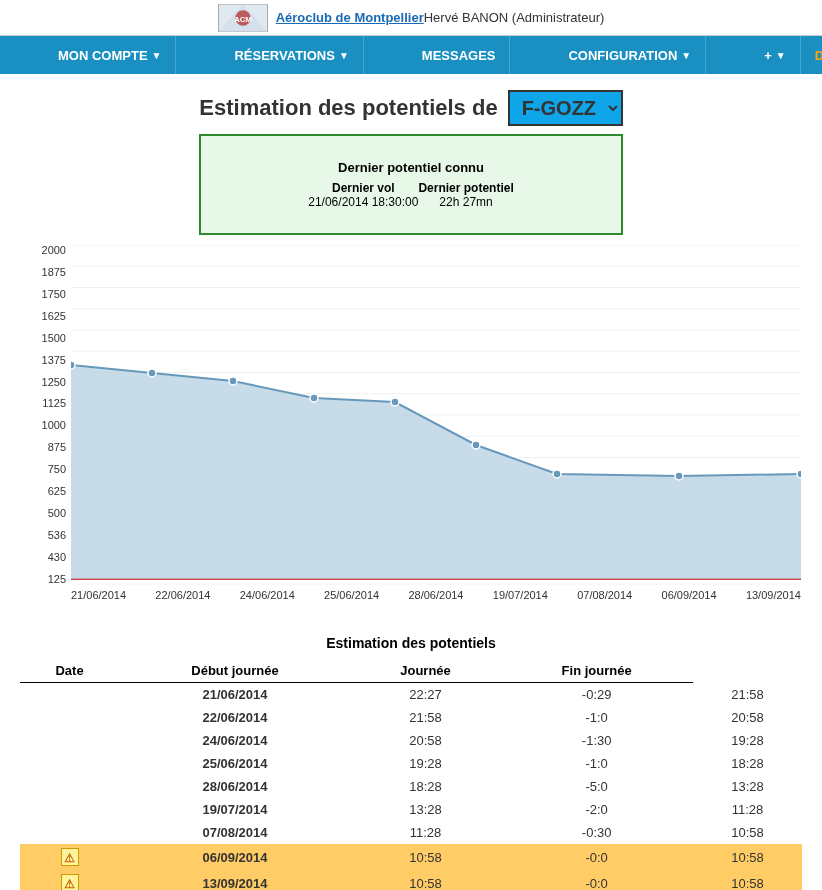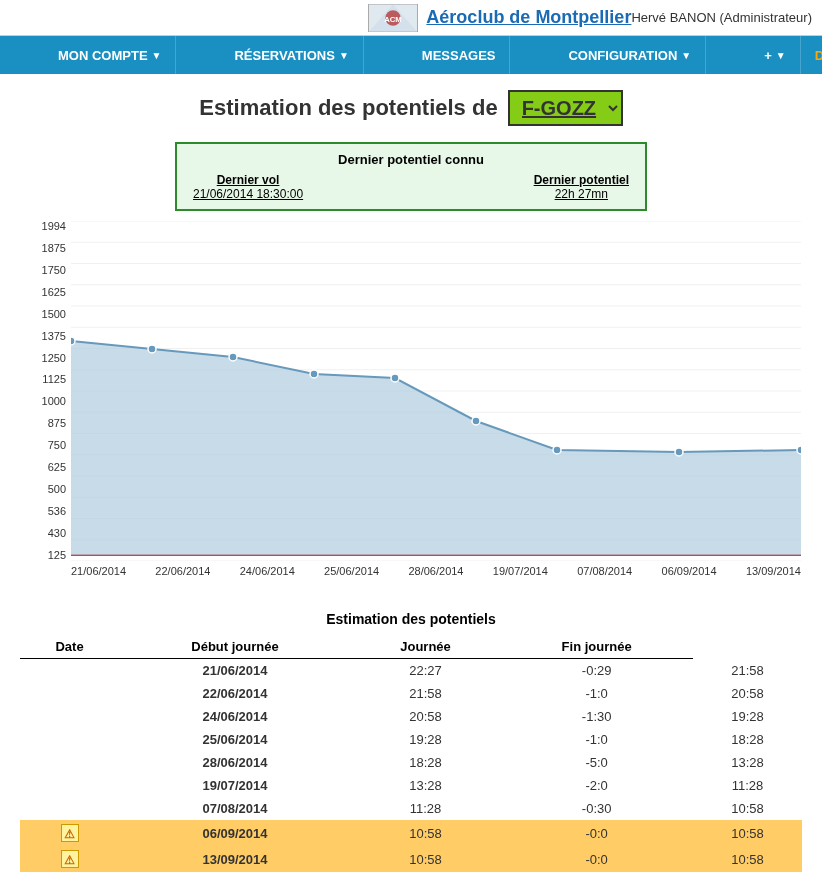--- a/index.html
+++ b/index.html
@@ -4,33 +4,33 @@
   <style>
     * { box-sizing: border-box; margin: 0; padding: 0; }
     body { font-family: Arial, sans-serif; font-size: 13px; background: #fff; width: 822px; }
 
     
     .top-bar {
       background: #fff;
       border-bottom: 1px solid #ccc;
       display: flex;
       align-items: center;
-      justify-content: flex-end;
+      justify-content: center;
       padding: 4px 10px;
       height: 36px;
     }
     .logo-area { display: flex; align-items: center; gap: 8px; }
     .logo-img {
       width: 50px; height: 28px;
       background: linear-gradient(135deg, #b22222 40%, #fff 40%);
       border: 1px solid #aaa;
       display: flex; align-items: center; justify-content: center;
       font-size: 8px; color: #fff; font-weight: bold;
     }
-    .logo-text { color: #1a6ab5; font-size: 18px; font-weight: bold; text-decoration: underline; }
+    .logo-text { color: #1a6ab5; font-size: 13px; font-weight: bold; text-decoration: underline; }
     .user-info { color: #333; font-size: 13px; }
 
     
     .nav-bar {
       background: #1a8fc1;
       display: flex;
       align-items: stretch;
       height: 38px;
     }
     .nav-item {
@@ -49,48 +49,47 @@
     }
 
     
     .main { padding: 16px 20px; }
 
     .page-title {
       text-align: center;
       font-size: 22px;
       font-weight: bold;
       color: #333;
-      margin-bottom: 16px;
+      margin-bottom: 8px;
       display: flex;
       align-items: center;
       justify-content: center;
       gap: 10px;
     }
     .aircraft-select {
       border: 2px solid #333;
       padding: 4px 8px;
       font-size: 20px;
       font-weight: bold;
       color: #333;
-      background: #84cc16;
+      background: #0ea5e9;
       cursor: pointer;
-      text-decoration: underline;
     }
 
     
     .info-box {
       border: 2px solid #2d8a2d;
       background: #e8f8e8;
       margin: 0 auto 10px auto;
-      width: 472px;
-      padding: 8px 16px;
+      width: 424px;
+      padding: 24px 16px;
       text-align: center;
     }
     .info-box .title { font-weight: bold; font-size: 13px; margin-bottom: 6px; }
-    .info-box .cols { display: flex; justify-content: space-between; text-decoration: underline; }
+    .info-box .cols { display: flex; justify-content: center; }
     .info-box .col-header { font-weight: bold; font-size: 12px; }
     .info-box .col-value { font-size: 12px; }
 
     
     .chart-container {
       position: relative;
       width: 780px;
       margin: 0 auto;
       height: 380px;
     }
@@ -222,21 +221,21 @@
       <div>
         <div class="col-header">Dernier potentiel</div>
         <div class="col-value">22h 27mn</div>
       </div>
     </div>
   </div>
 
   <div class="chart-container">
     <div class="chart-y-axis">
 
-    <span class="chart-y-label">1994</span>
+    <span class="chart-y-label">2000</span>
         <span class="chart-y-label">1875</span>
         <span class="chart-y-label">1750</span>
         <span class="chart-y-label">1625</span>
         <span class="chart-y-label">1500</span>
         <span class="chart-y-label">1375</span>
         <span class="chart-y-label">1250</span>
         <span class="chart-y-label">1125</span>
         <span class="chart-y-label">1000</span>
         <span class="chart-y-label">875</span>
         <span class="chart-y-label">750</span>

